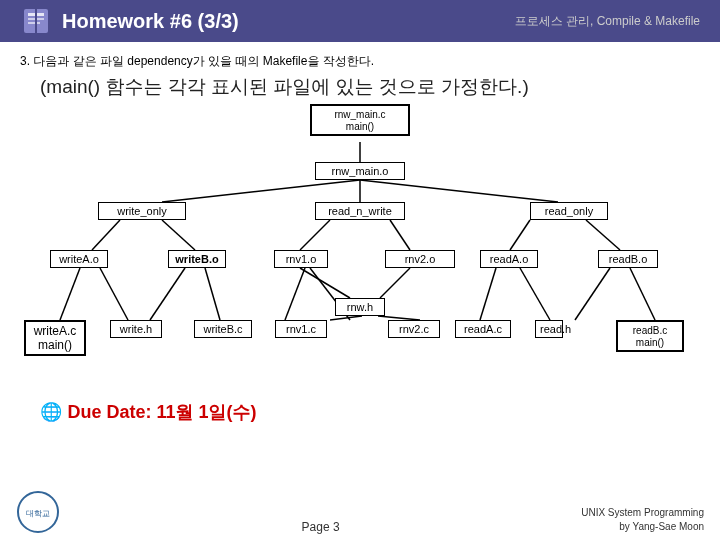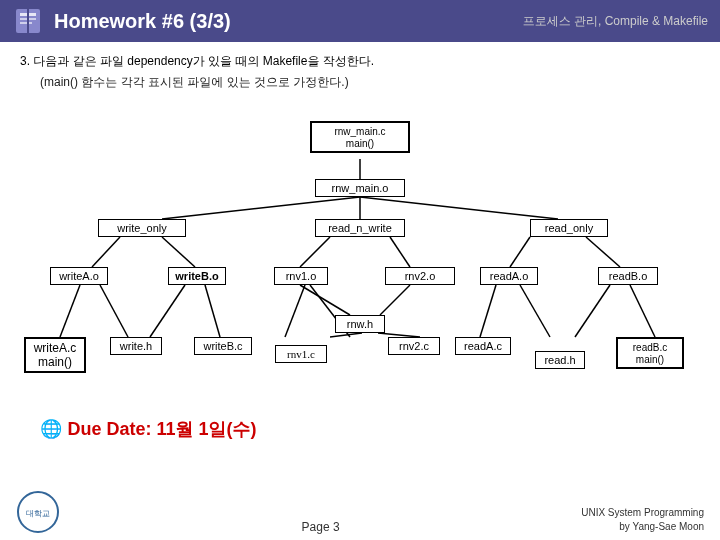--- a/index.html
+++ b/index.html
@@ -11,21 +11,21 @@
       overflow: hidden;
       position: relative;
     }
     
     .header {
       background: #4a4a8a;
       color: #fff;
       display: flex;
       align-items: center;
       justify-content: space-between;
-      padding: 6px 12px;
+      padding: 6px 20px;
       height: 42px;
     }
     .header-left {
       display: flex;
       align-items: center;
       gap: 10px;
     }
     .header-icon {
       width: 32px;
       height: 32px;
@@ -42,23 +42,23 @@
     
     .main {
       padding: 10px 20px 8px 20px;
     }
     .question-text {
       font-size: 12px;
       margin-bottom: 4px;
       line-height: 1.5;
     }
     .sub-text {
-      font-size: 12px;
+      font-size: 19px;
       margin-left: 20px;
-      margin-bottom: 28px;
+      margin-bottom: 2px;
       color: #222;
     }
     
     .diagram-container {
       position: relative;
       width: 680px;
       height: 290px;
       margin: 0 auto;
     }
     
@@ -232,30 +232,30 @@
     <div class="box box-double" style="left:4px; top:218px; width:62px;">
       <span style="white-space:pre-line; font-size:12px;margin-top:46px;">writeA.c
 main()</span>
     </div>
     <div class="box" style="left:90px; top:218px; width:52px;">
       <span>write.h</span>
     </div>
     <div class="box" style="left:174px; top:218px; width:58px;">
       <span>writeB.c</span>
     </div>
-    <div class="box" style="left:255px; top:226px; width:52px;font-family:Liberation Serif, serif;">
+    <div class="box" style="left:255px; top:218px; width:52px;">
       <span>rnv1.c</span>
     </div>
     <div class="box" style="left:368px; top:218px; width:52px;">
       <span>rnv2.c</span>
     </div>
     <div class="box" style="left:435px; top:218px; width:56px;">
       <span>readA.c</span>
     </div>
-    <div class="box" style="left:515px; top:218px; width:50px;margin-top:14px;">
+    <div class="box" style="left:515px; top:218px; width:28px;">
       <span>read.h</span>
     </div>
     <div class="box box-double" style="left:596px; top:218px; width:68px;">
       <span style="white-space:pre-line; font-size:10px;">readB.c
 main()</span>
     </div>
   </div>
 
   <div class="due-date">
     🌐 <span>Due Date: </span><span style="color:#cc0000;">11월 1일(수)</span>

